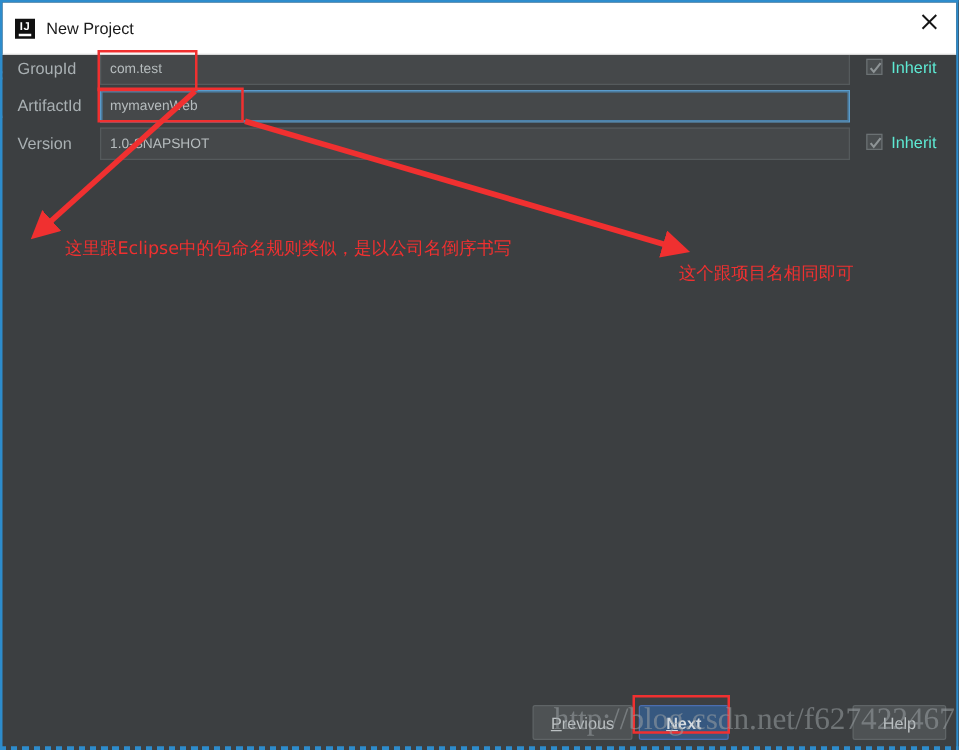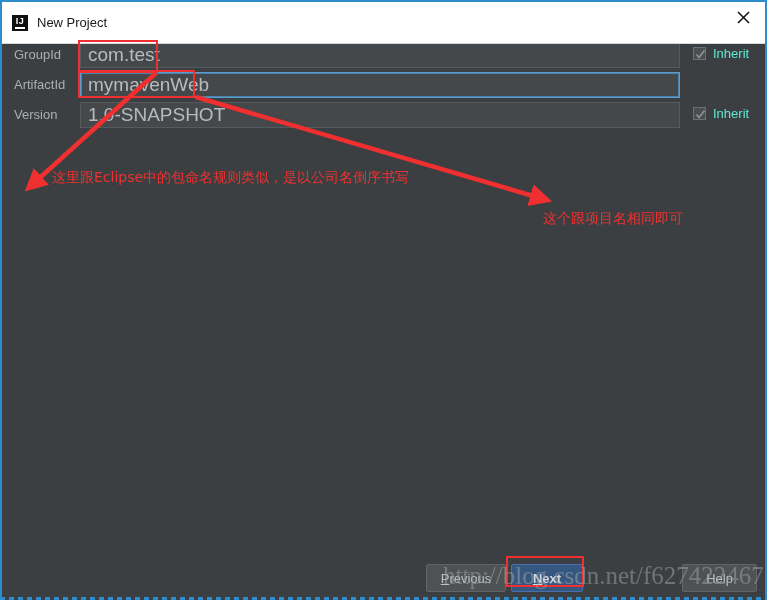--- a/index.html
+++ b/index.html
@@ -152,21 +152,21 @@
     line-height: 26px;
   }
   .field-input {
     position: absolute;
     left: 78px;
     width: 600px;
     height: 26px;
     background: #45484a;
     border: 1px solid #555a5c;
     color: #b6bcbe;
-    font-size: 19px;
+    font-size: 11px;
     font-family: "Liberation Sans", sans-serif;
     line-height: 24px;
     padding-left: 7px;
     white-space: nowrap;
     overflow: hidden;
   }
   .field-input.focused {
     border: 1px solid #5a9ccc;
     box-shadow: 0 0 0 1px #4c83ad inset;
   }
@@ -244,21 +244,21 @@
   .box-artifact { left: 78px;  top: 70px;  width: 117px; height: 28px; }
   .box-next     { left: 506px; top: 556px; width: 78px;  height: 31px; }
 
   .anno-text {
     position: absolute;
     color: #f03030;
     font-size: 14px;
     font-family: "DejaVu Sans", sans-serif;
     white-space: nowrap;
   }
-  .anno-text-1 { left: 52px;  top: 169px; }
+  .anno-text-1 { left: 52px;  top: 190px; }
   .anno-text-2 { left: 543px; top: 210px; }
 
   
   .watermark {
     position: absolute;
     left: 443px; top: 562px;
     color: #9aa0a3;
     opacity: 0.55;
     font-size: 25px;
     font-family: "Liberation Serif", serif;

